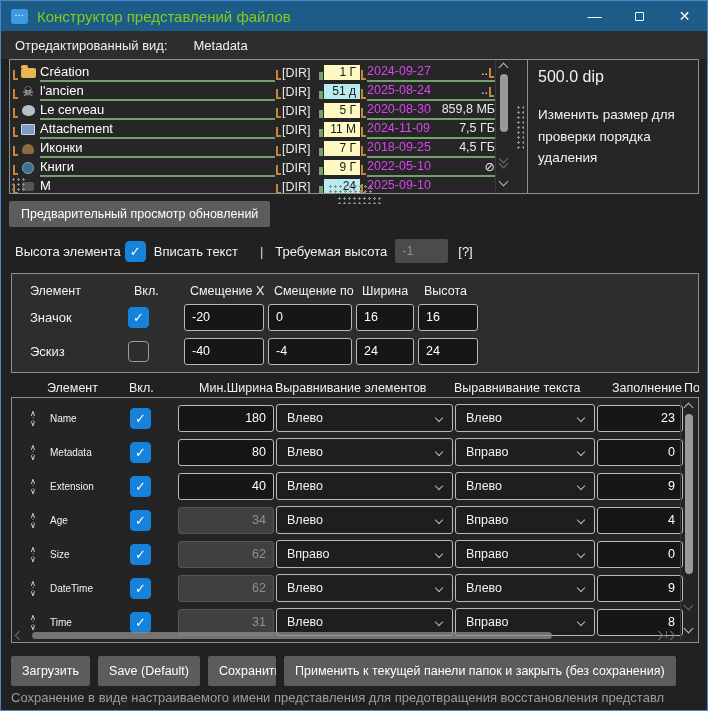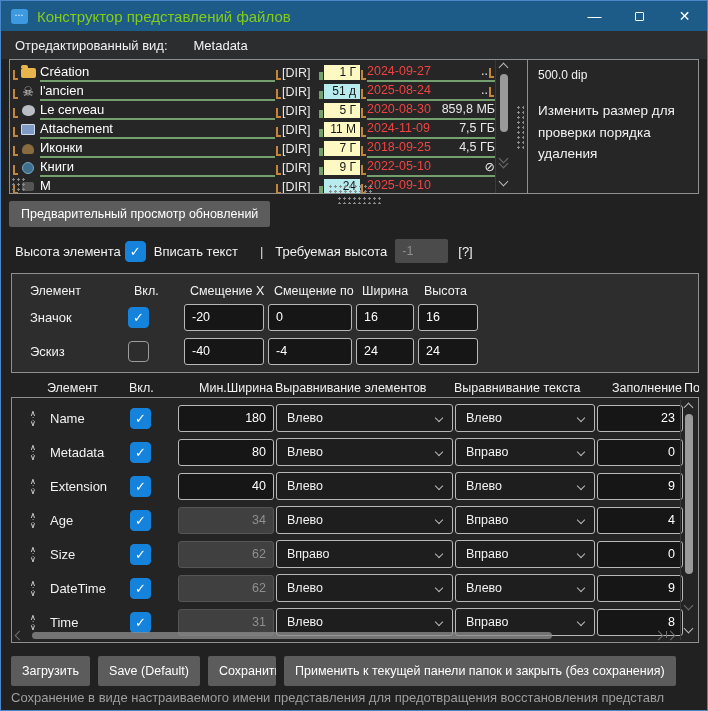--- a/index.html
+++ b/index.html
@@ -37,21 +37,21 @@
   .ficon.moth i{display:block;width:12px;height:10px;background:#8a6b3f;border-radius:50% 50% 20% 20%/60% 60% 30% 30%;}
   .ficon.globe i{display:block;width:12px;height:12px;background:#3f6f8f;border-radius:50%;border:1px solid #7aa7bf;}
   .ficon.dark i{display:block;width:12px;height:9px;background:#555;border-radius:2px;}
   .nwrap{flex:1;display:flex;align-items:center;border-bottom:2px solid #74a06e;height:100%;min-width:0;}
   .fname{font-size:13px;color:#fff;padding-bottom:1px;}
   .fdir{width:36px;text-align:left;color:#e9e9e9;flex:0 0 auto;}
   .fage{width:36px;height:15px;line-height:15px;text-align:right;padding:0 4px;color:#161616;font-size:12px;flex:0 0 auto;}
   .fage.lav{background:#fef9c3;}
   .fage.cyan{background:#b7ebee;}
   .dwrap{width:128px;flex:0 0 auto;display:flex;align-items:center;border-bottom:2px solid #74a06e;height:100%;}
-  .fdate{color:#ef4444;padding-bottom:1px;}
+  .fdate{color:#d946ef;padding-bottom:1px;}
   .dfill{flex:1;}
   .fsize{color:#e9e9e9;padding-bottom:1px;}
   .grip{background-image:radial-gradient(circle,#8a8a8a 1px,transparent 1.3px);background-size:5px 5px;}
   .grip-bl{position:absolute;left:1px;bottom:1px;width:16px;height:15px;}
   .grip-bc{position:absolute;left:318px;bottom:0px;width:46px;height:9px;}
   .grip-gap{position:absolute;left:336px;top:195px;width:46px;height:8px;}
   
   .vscroll{width:17px;flex:0 0 auto;position:relative;border-left:1px solid #3a3a3a;}
   .chev{width:7px;height:7px;border:solid #b9b9b9;border-width:0 1.5px 1.5px 0;display:inline-block;}
   .chev.up{transform:rotate(225deg);}
@@ -60,21 +60,21 @@
   .chev.right{transform:rotate(-45deg);}
   .chev.dim{border-color:#6f6f6f;}
   .vs-up{position:absolute;top:4px;left:4px;}
   .vs-thumb{position:absolute;top:14px;left:4px;width:8px;height:58px;background:#9a9a9a;border-radius:4px;}
   .vs-dbl{position:absolute;bottom:26px;left:4px;}
   .vs-dbl2{position:absolute;bottom:31px;left:4px;}
   .vs-dn{position:absolute;bottom:8px;left:4px;}
   .split{width:15px;flex:0 0 auto;display:flex;align-items:center;justify-content:center;}
   .split .grip{width:8px;height:44px;}
   .info{width:171px;flex:0 0 auto;border-left:1px solid #8f8f8f;padding:8px 10px;background:#262626;}
-  .dip{font-size:12px;margin-bottom:18px;}
+  .dip{font-size:16px;margin-bottom:18px;}
   .note{font-size:13.5px;line-height:1.6;}
   
   .btn{background:#5c5c5c;color:#fff;border:none;border-radius:2px;font-family:inherit;font-size:12.5px;}
   .pvbtn{position:absolute;left:8px;top:200px;height:26px;padding:0 12px;}
   
   .heightrow{position:absolute;left:14px;top:236px;height:28px;display:flex;align-items:center;font-size:13px;}
   .chk{width:21px;height:21px;border-radius:4px;border:1px solid #9c9c9c;display:flex;align-items:center;justify-content:center;flex:0 0 auto;}
   .chk.on{background:#1583dc;border-color:#1583dc;color:#fff;font-size:13px;}
   .chk.on::after{content:"✓";}
   .hr-chk{margin:0 8px 0 4px;}
@@ -92,21 +92,21 @@
   .tin{height:27px;background:#161616;border:1px solid #b8b8b8;border-radius:3px;display:flex;align-items:center;
     padding:0 7px;font-size:12.5px;color:#fff;}
   .tin.dis{background:#404040;border-color:#555;color:#8f8f8f;}
   .tin.rt{justify-content:flex-end;}
   
   .ctgrid{display:grid;grid-template-columns:26px 80px 46px 96px 177px 140px 86px 30px;column-gap:2px;align-items:center;padding-left:8px;}
   .cthead{position:absolute;left:10px;top:379px;width:688px;height:16px;font-size:12.5px;white-space:nowrap;overflow:hidden;}
   .colstable{position:absolute;left:10px;top:396px;width:688px;height:246px;border:1px solid #8f8f8f;background:#242424;padding-top:3px;overflow:hidden;}
   .ctrow{height:34px;}
   .handle{display:flex;flex-direction:column;align-items:center;color:#e0e0e0;font-size:8px;line-height:5px;width:14px;margin-left:6px;}
-  .ctrow .rl{font-size:13px;padding-left:2px;}
+  .ctrow .rl{font-size:10px;padding-left:2px;}
   .dd{height:28px;background:#1e1e1e;border:1px solid #b8b8b8;border-radius:3px;display:flex;align-items:center;
     padding:0 10px;font-size:12.5px;color:#f2f2f2;}
   .dd .chev{margin-left:auto;width:6px;height:6px;}
   
   .ct-vscroll{position:absolute;top:2px;right:2px;width:16px;height:240px;border-left:1px solid #3a3a3a;}
   .ct-vthumb{position:absolute;top:14px;left:4px;width:8px;height:160px;background:#9a9a9a;border-radius:4px;}
   
   .ct-hscroll{position:absolute;left:4px;bottom:2px;right:22px;height:9px;}
   .ct-hthumb{position:absolute;left:16px;top:1px;width:520px;height:7px;background:#8f8f8f;border-radius:4px;opacity:.75;}
   .hs-l{position:absolute;left:0;top:1px;}

